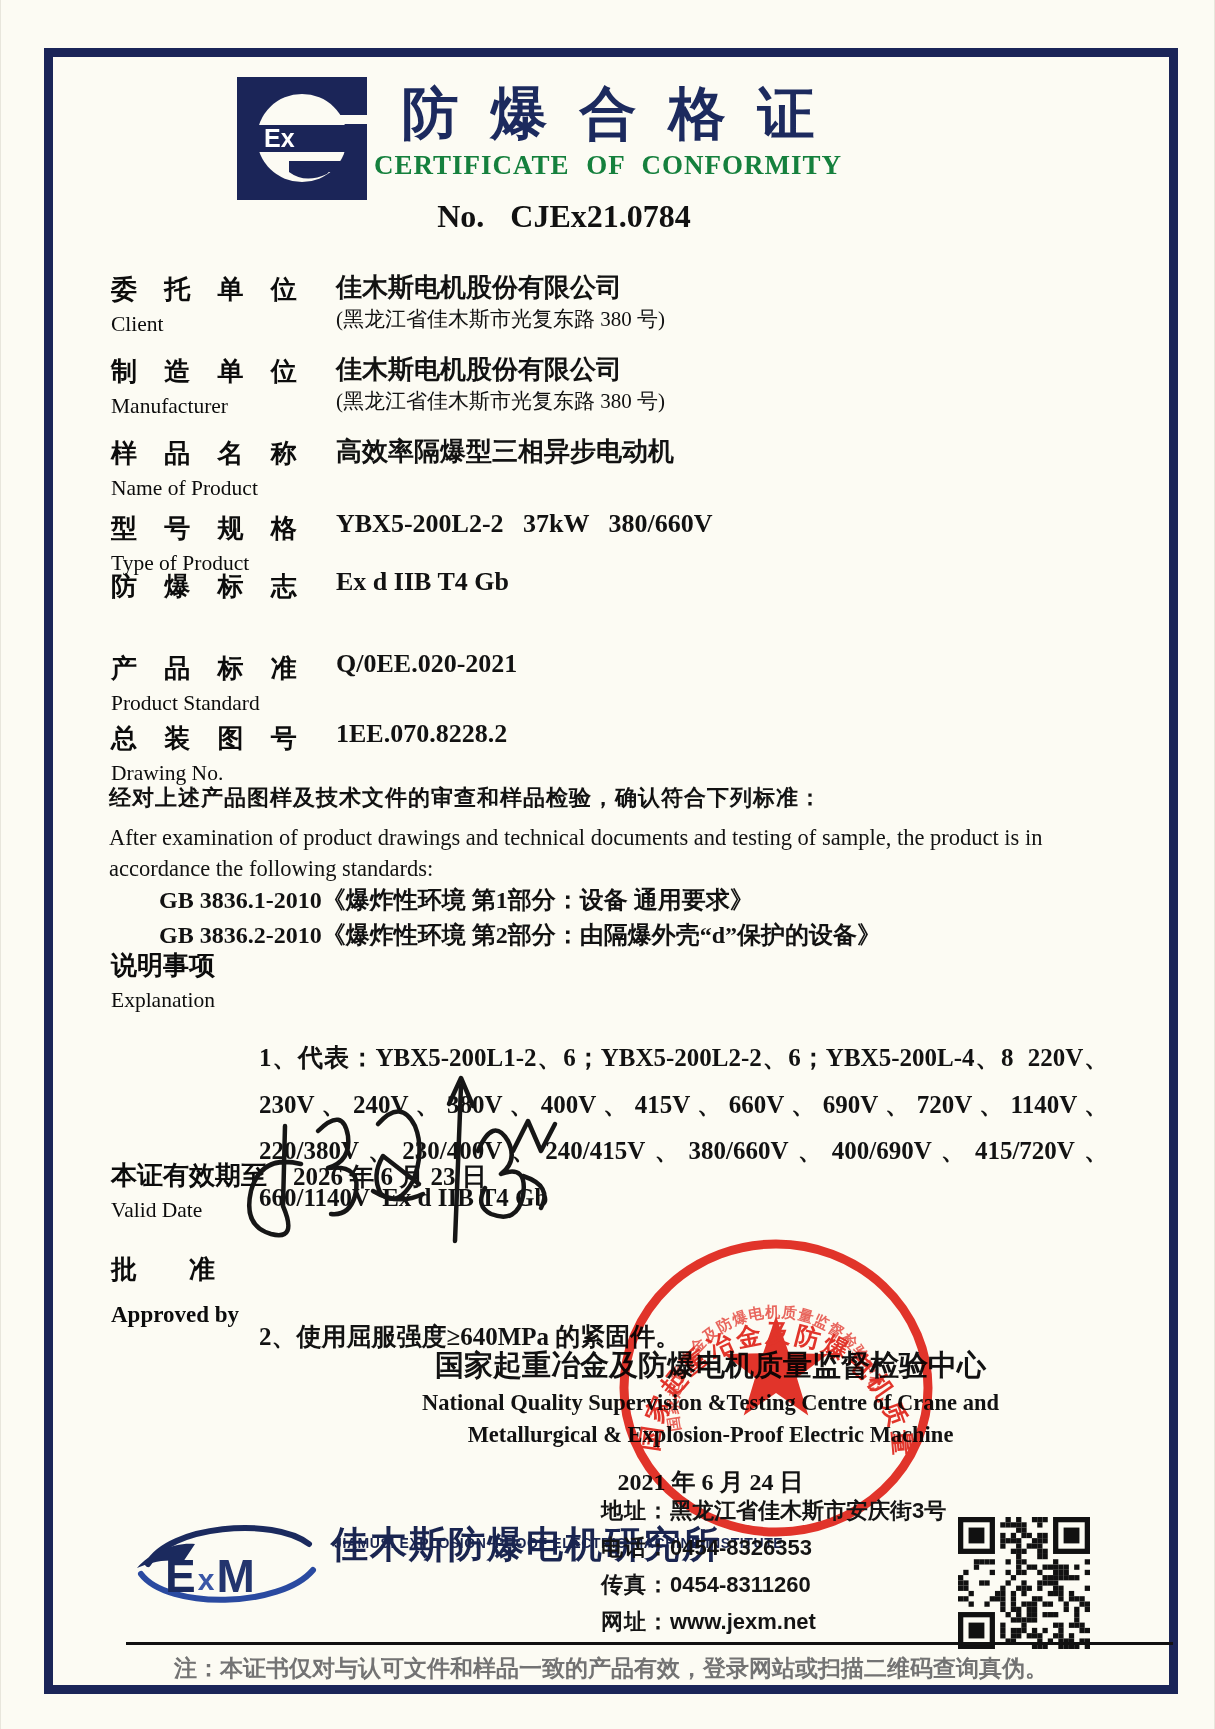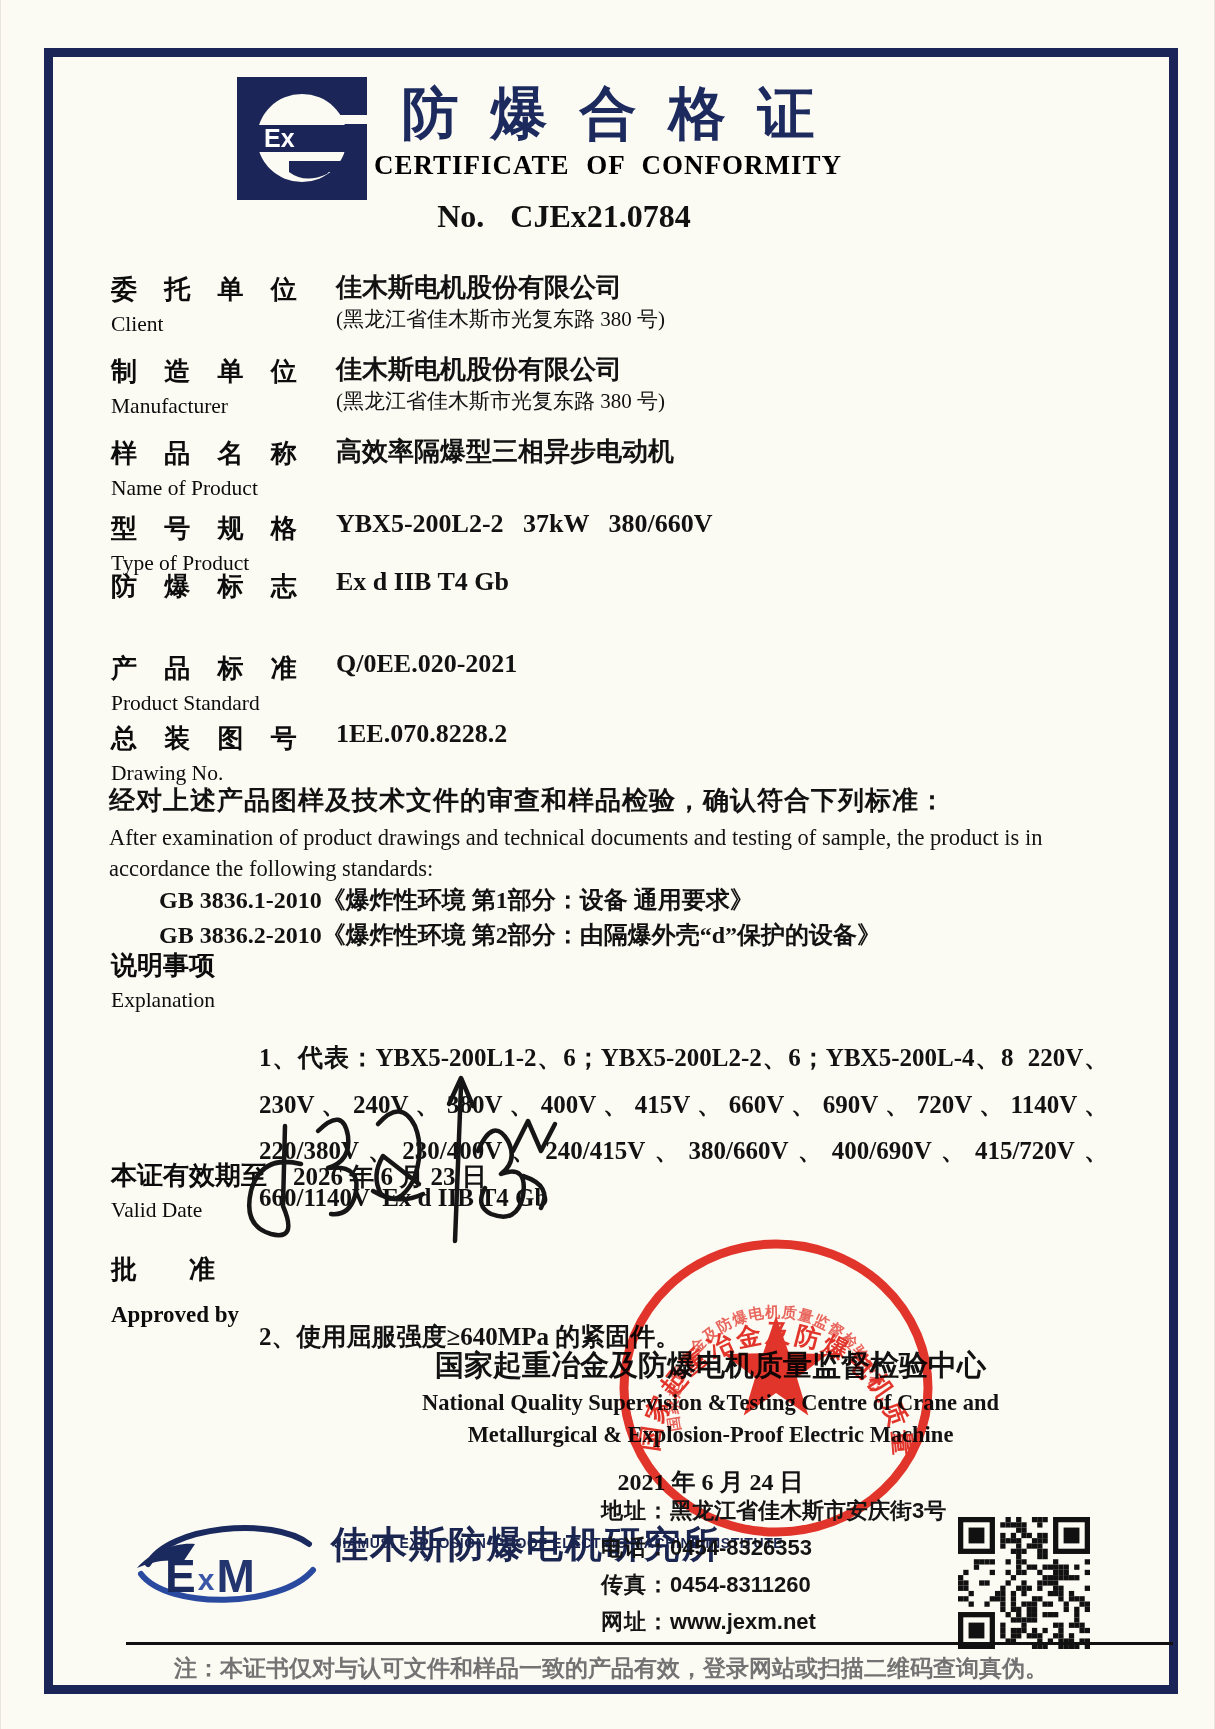--- a/index.html
+++ b/index.html
@@ -5,34 +5,34 @@
   html,body{margin:0;padding:0;background:#e8e6dc;}
   .page{position:relative;width:1213px;height:1729px;background:#fcfbf3;overflow:hidden;
         font-family:"Liberation Sans",sans-serif;color:#121212;margin:0 auto;}
   .abs{position:absolute;}
   .border-frame{left:43px;top:48px;width:1134px;height:1646px;box-sizing:border-box;
         border:9px solid #1b2558;}
   
   .page-title{left:368px;top:76px;width:478px;text-align:center;font-size:57px;font-weight:bold;
         color:#1c2a5e;letter-spacing:32px;text-indent:32px;white-space:nowrap;}
   .page-subtitle{left:368px;top:150px;width:478px;text-align:center;font-size:27px;font-weight:bold;
-        color:#000000;font-family:"Liberation Serif",serif;letter-spacing:1px;word-spacing:9px;white-space:nowrap;}
+        color:#15803d;font-family:"Liberation Serif",serif;letter-spacing:1px;word-spacing:9px;white-space:nowrap;}
   .cert-no{left:303px;top:198px;width:520px;text-align:center;font-size:32px;font-weight:bold;
         font-family:"Liberation Serif",serif;color:#111;}
   .cert-no .num{margin-left:26px;}
   
   .frow{left:110px;width:1010px;}
   .lab-cn{font-size:26px;font-weight:bold;letter-spacing:10px;color:#0c0c0c;white-space:nowrap;}
   .lab-en{font-family:"Liberation Serif",serif;font-size:21.5px;margin-top:5px;color:#0c0c0c;white-space:nowrap;}
   .fval{position:absolute;left:225px;top:-2px;font-family:"Liberation Serif",serif;font-size:26px;
         font-weight:bold;white-space:pre-wrap;}
   .fval2{position:absolute;left:225px;top:33px;font-family:"Liberation Serif",serif;font-size:21px;
         font-weight:500;white-space:pre-wrap;}
   
-  .stmt-cn{left:108px;top:783px;width:1000px;font-size:26px;font-weight:bold;letter-spacing:1px;}
+  .stmt-cn{left:108px;top:783px;width:1000px;font-size:22px;font-weight:bold;letter-spacing:1px;}
   .stmt-en{left:108px;top:822px;width:985px;font-family:"Liberation Serif",serif;font-size:22.5px;line-height:31px;}
   .std{left:158px;width:950px;font-family:"Liberation Serif",serif;font-size:24px;font-weight:bold;}
   
   .exp-text{left:258px;top:942px;width:850px;font-family:"Liberation Serif",serif;font-size:25px;
         font-weight:bold;line-height:46.5px;text-align:justify;white-space:pre-wrap;}
   
   .plain-cn{font-size:26px;font-weight:bold;color:#0c0c0c;white-space:nowrap;}
   .serifbold{font-family:"Liberation Serif",serif;font-weight:bold;}
   
   .issuer-block{left:397px;width:625px;text-align:center;}

